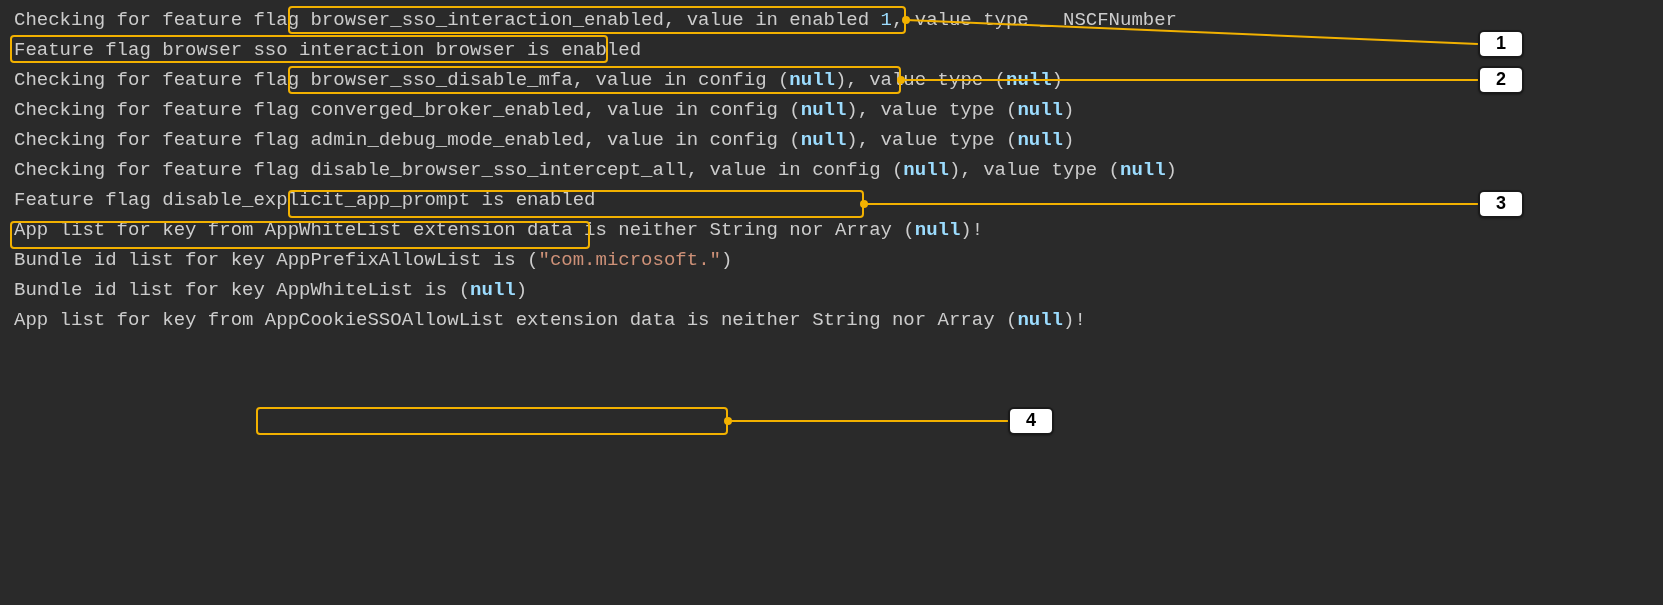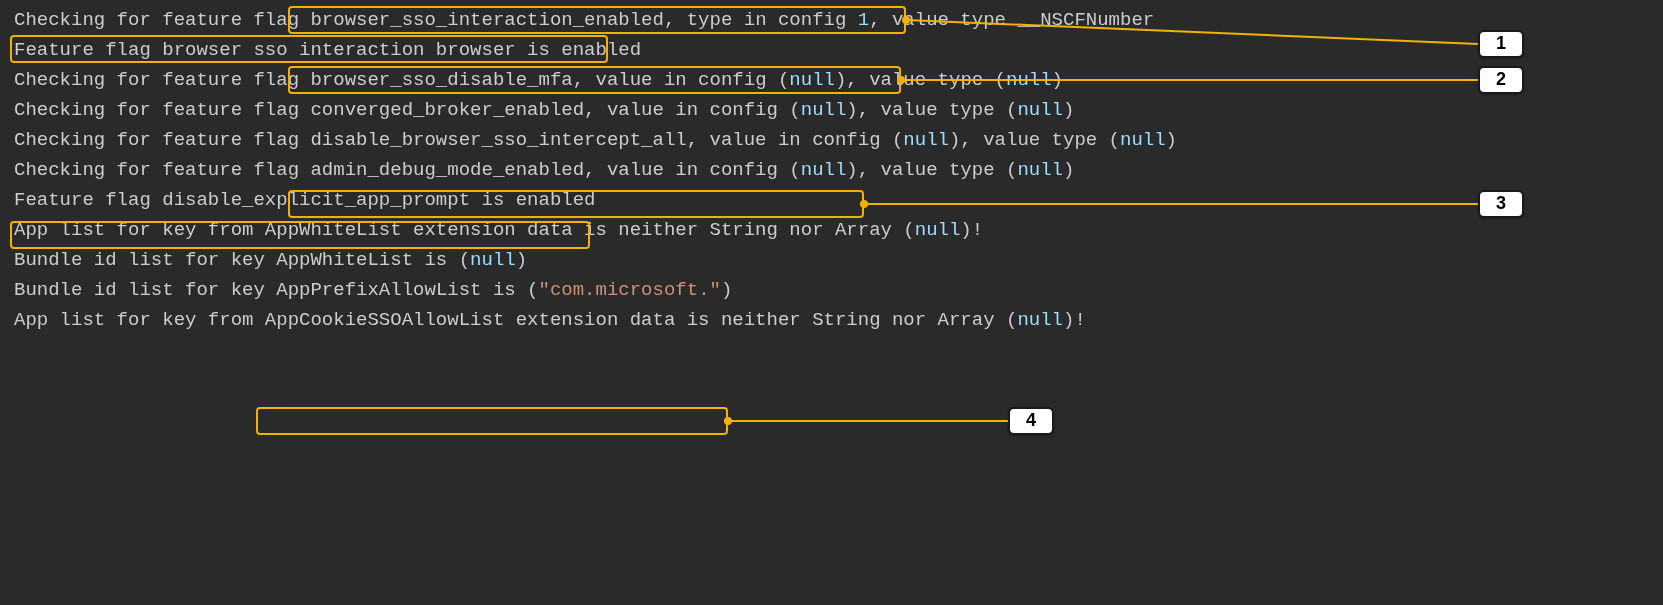--- a/index.html
+++ b/index.html
@@ -19,21 +19,21 @@
     padding: 6px 14px;
     white-space: nowrap;
     position: relative;
   }
   .line {
     height: 30px;
     display: block;
     position: relative;
   }     
   .num  { color: #9cdcfe; }     
-  .null { color: #9cdcfe; }     
+  .null { color: #9cdcfe; font-weight: bold; }     
   .str  { color: #ce9178; }     
   .highlight-box {
     position: absolute;
     border: 2px solid #f2b100;
     border-radius: 4px;
     pointer-events: none;
     box-sizing: border-box;
   }
   .callout {
     position: absolute;
@@ -70,61 +70,61 @@
   svg.lines circle {
     fill: #f2b100;
   }
 </style>
 </head>
 <body>
 
 <div class="log">
 
   <span class="line">
-    <span>Checking for feature flag </span><span>browser_sso_interaction_enabled, type in config </span><span class="num">1</span><span>, value type __NSCFNumber</span>
+    <span>Checking for feature flag </span><span>browser_sso_interaction_enabled, value in enabled </span><span class="num">1</span><span>, value type __NSCFNumber</span>
   </span>
 
   <span class="line">
     <span>Feature flag browser sso interaction browser is enabled</span>
   </span>
 
   <span class="line">
     <span>Checking for feature flag </span><span>browser_sso_disable_mfa, value in config (</span><span class="null">null</span><span>)</span><span>, value type (</span><span class="null">null</span><span>)</span>
   </span>
 
   <span class="line">
     <span>Checking for feature flag converged_broker_enabled, value in config (</span><span class="null">null</span><span>), value type (</span><span class="null">null</span><span>)</span>
   </span>
 
   <span class="line">
-    <span>Checking for feature flag disable_browser_sso_intercept_all, value in config (</span><span class="null">null</span><span>), value type (</span><span class="null">null</span><span>)</span>
+    <span>Checking for feature flag admin_debug_mode_enabled, value in config (</span><span class="null">null</span><span>), value type (</span><span class="null">null</span><span>)</span>
   </span>
 
   <span class="line">
-    <span>Checking for feature flag admin_debug_mode_enabled, value in config (</span><span class="null">null</span><span>), value type (</span><span class="null">null</span><span>)</span>
+    <span>Checking for feature flag disable_browser_sso_intercept_all, value in config (</span><span class="null">null</span><span>), value type (</span><span class="null">null</span><span>)</span>
   </span>
 
 
   <span class="line">
     <span>Feature flag disable_explicit_app_prompt is enabled</span>
   </span>
 
 
 
 
   <span class="line">
     <span>App list for key from AppWhiteList extension data is neither String nor Array (</span><span class="null">null</span><span>)!</span>
   </span>
 
   <span class="line">
-    <span>Bundle id list for key AppWhiteList is (</span><span class="null">null</span><span>)</span>
+    <span>Bundle id list for key </span><span>AppPrefixAllowList is (</span><span class="str">"com.microsoft."</span><span>)</span>
   </span>
 
   <span class="line">
-    <span>Bundle id list for key </span><span>AppPrefixAllowList is (</span><span class="str">"com.microsoft."</span><span>)</span>
+    <span>Bundle id list for key AppWhiteList is (</span><span class="null">null</span><span>)</span>
   </span>
 
   <span class="line">
     <span>App list for key from AppCookieSSOAllowList extension data is neither String nor Array (</span><span class="null">null</span><span>)!</span>
   </span>
 
 
 </div>
 
 <div class="highlight-box" style="left:288px; top:6px; width:618px; height:28px;"></div>

